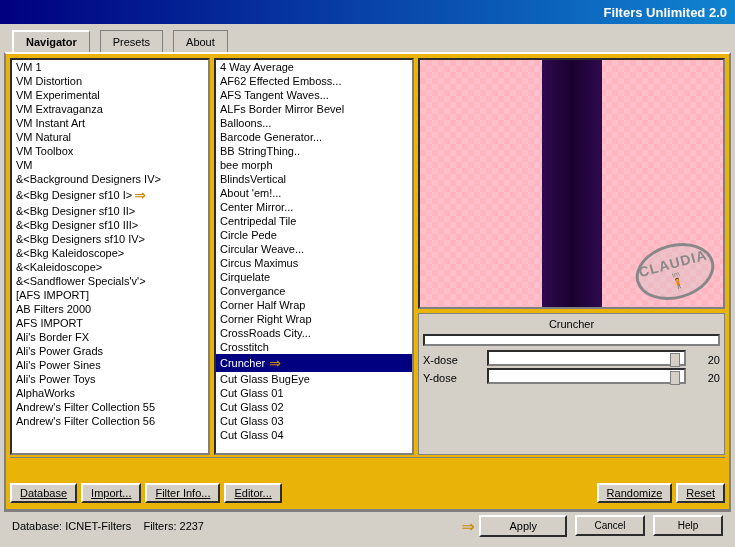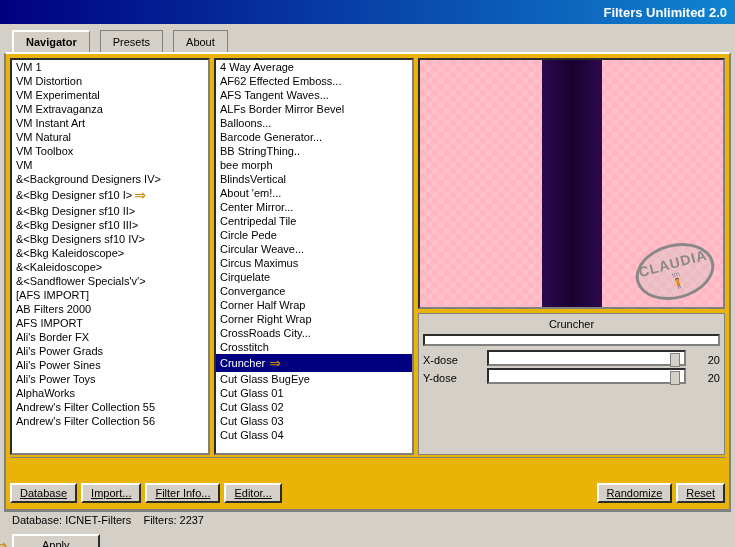--- a/index.html
+++ b/index.html
@@ -267,24 +267,23 @@
     }
 
     .toolbar-spacer { flex: 1; }
 
     
     .status-bar {
       background: #d4d0c8;
       border-top: 1px solid #808080;
       padding: 2px 8px;
       display: flex;
-      align-items: flex-start;
+      align-items: center;
       height: 28px;
       gap: 8px;
-      flex-direction: column;
     }
 
     .status-text {
       font-size: 11px;
       flex: 1;
     }
 
     .action-btn {
       background: #d4d0c8;
       border: 2px outset #ffffff;

